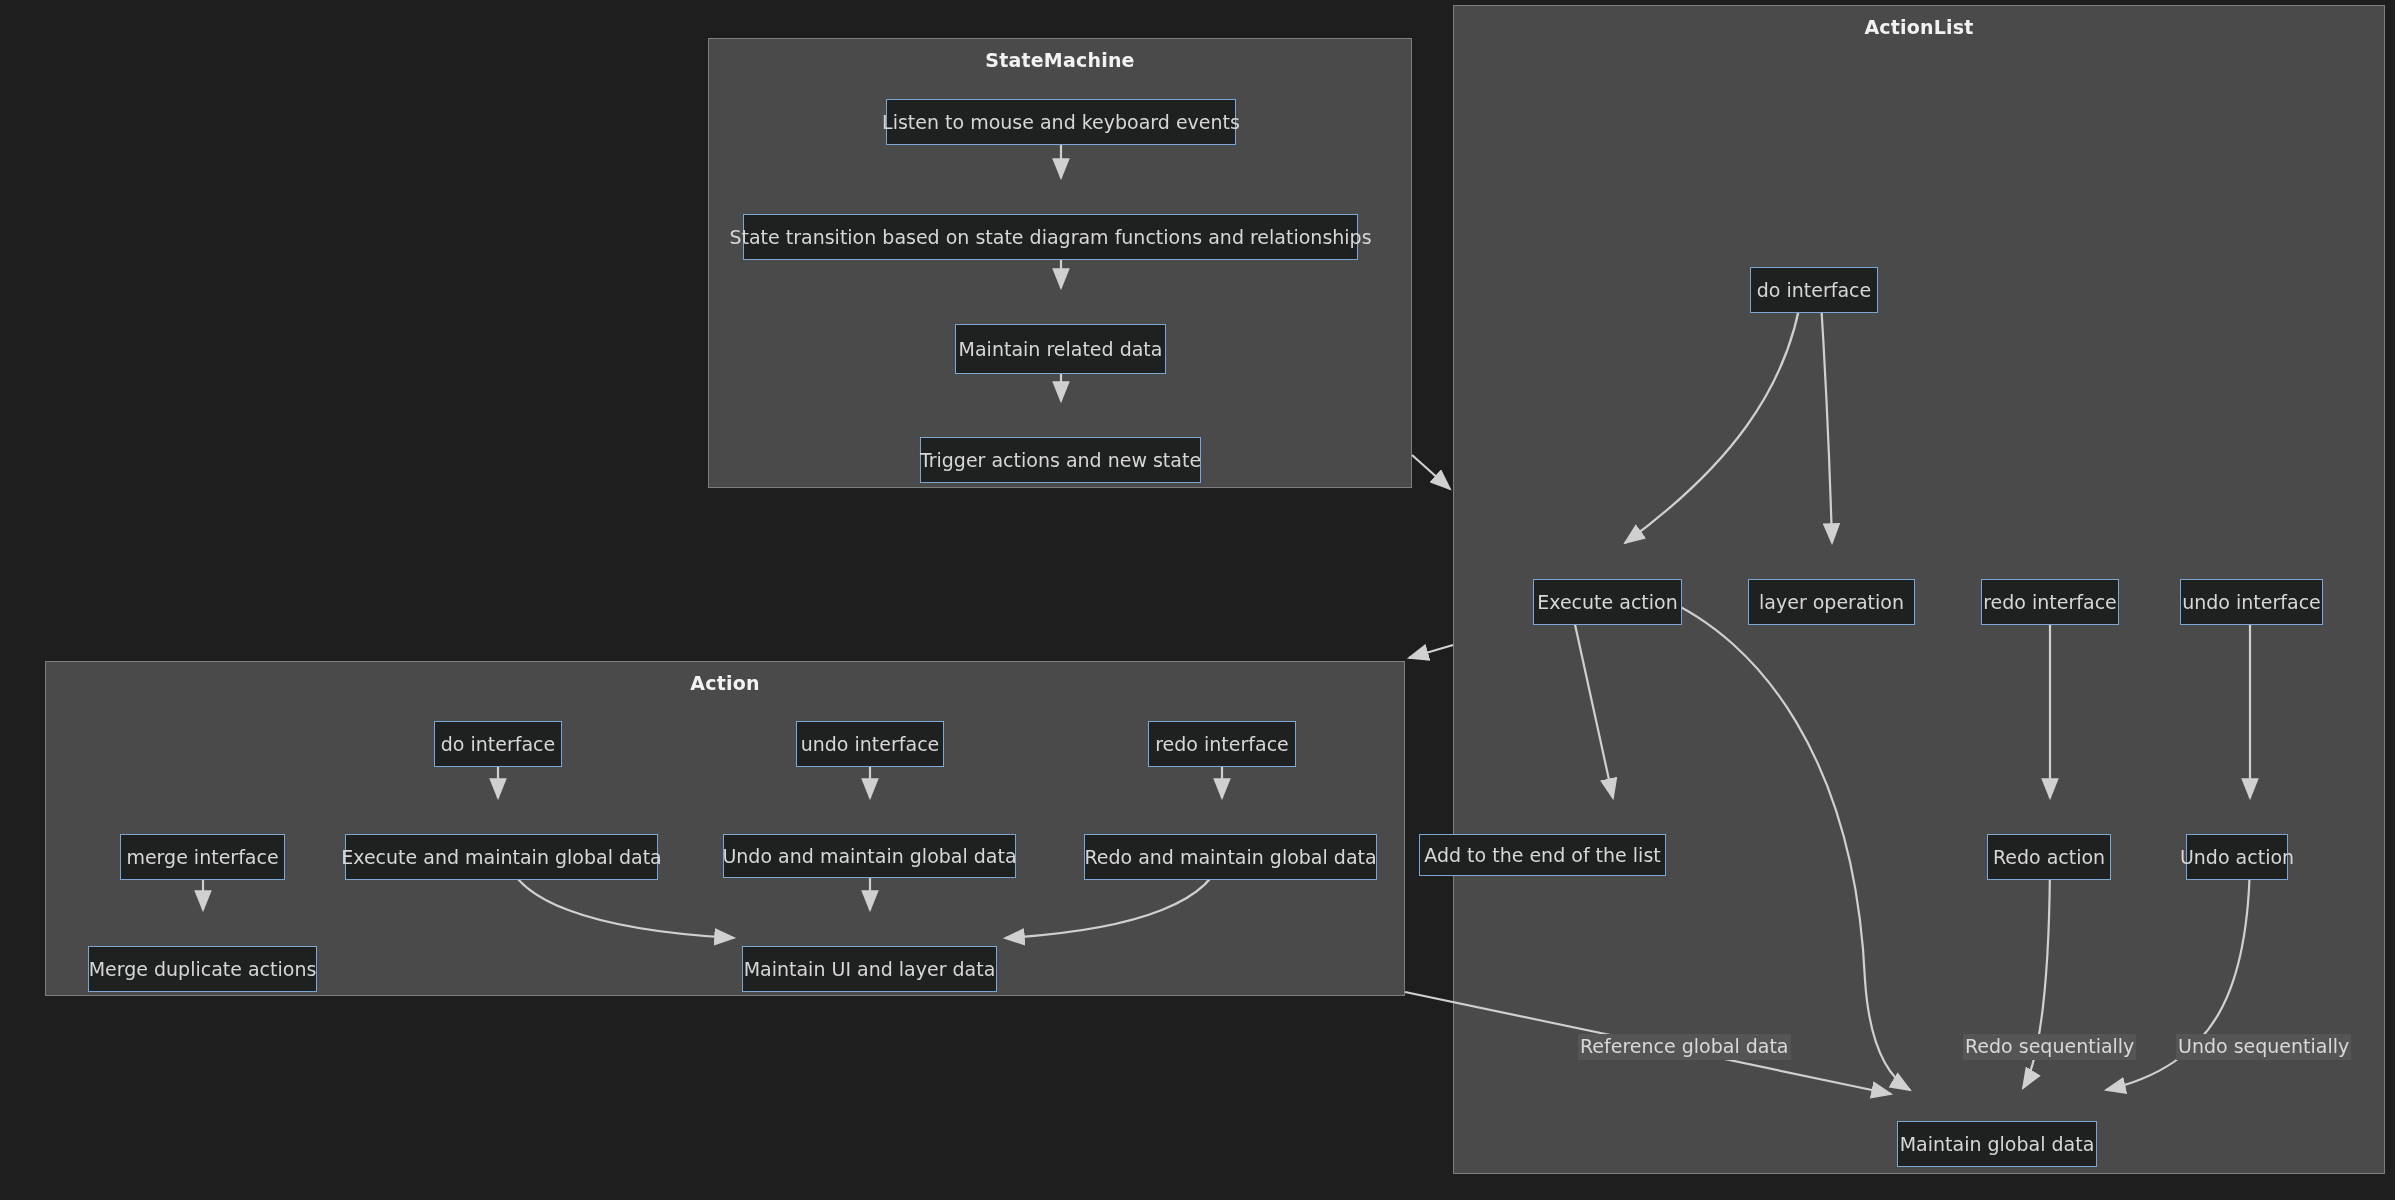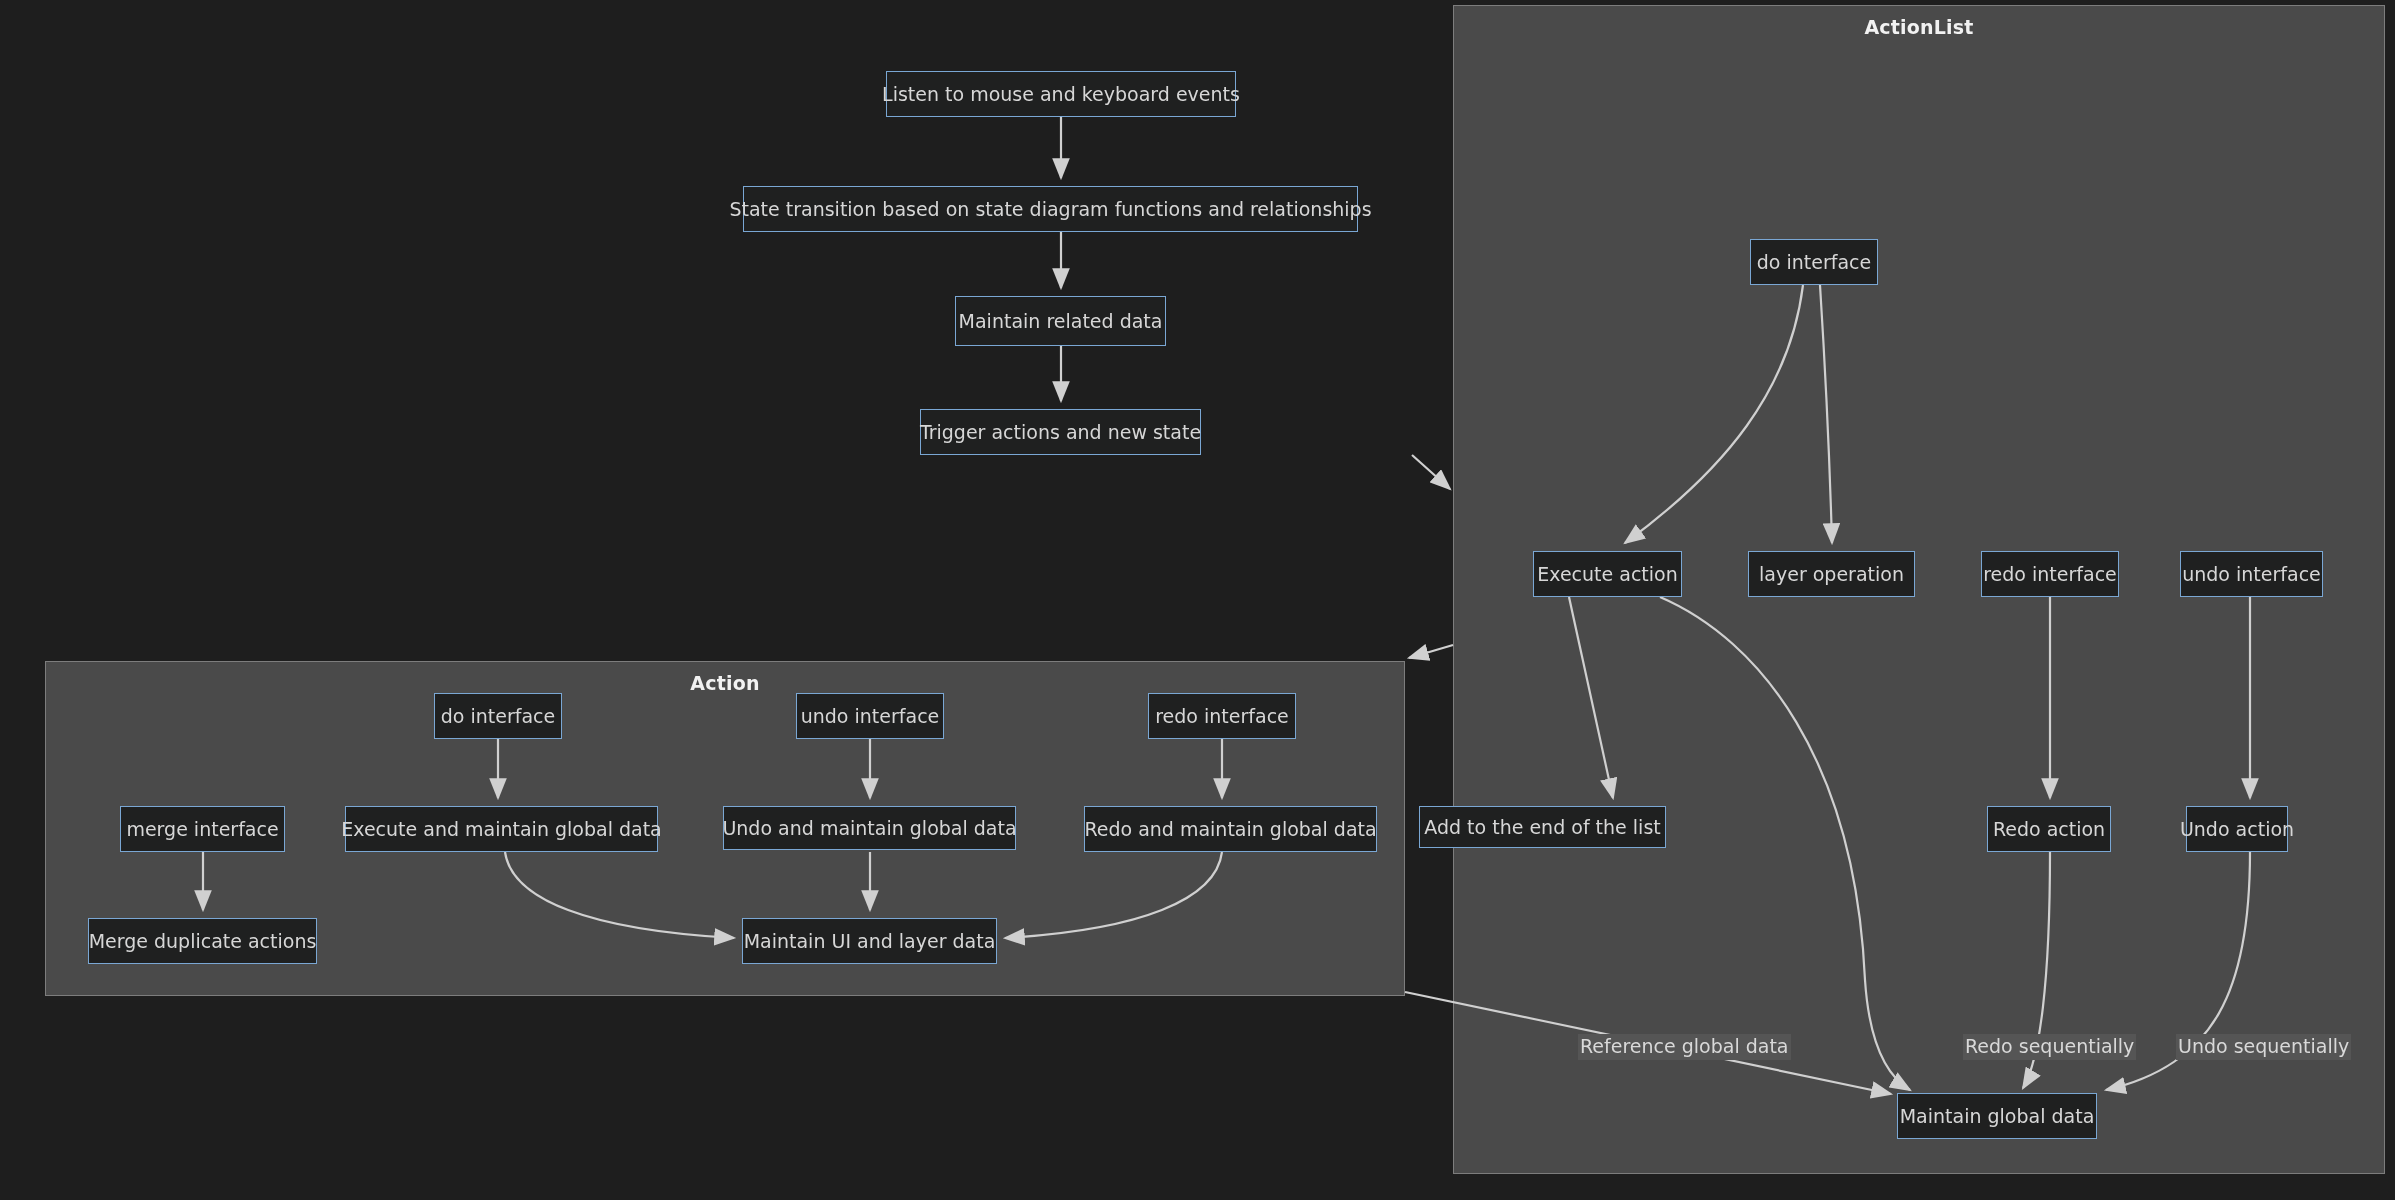--- a/index.html
+++ b/index.html
@@ -50,36 +50,40 @@
     background: #1f2020;
     border: 1px solid #7aa7d4;
     box-sizing: border-box;
     display: flex;
     align-items: center;
     justify-content: center;
     color: #d7d7d7;
     font-size: 19px;
     white-space: nowrap;
     padding: 0 14px;
+    margin-top: 28px;
   }
   .edge-label {
     position: absolute;
     color: #d9d9d9;
     font-size: 19px;
     background: #555555;
     white-space: nowrap;
     line-height: 1.25;
     padding: 1px 2px;
   }
 </style>
 </head>
 <body>
 
 <div id="diagram-root">
 
+  <div class="cluster" style="left:708px; top:38px; width:704px; height:450px;">
+    <div class="cluster-title">StateMachine</div>
+  </div>
 
   <div class="cluster" style="left:1453px; top:5px; width:932px; height:1169px;">
     <div class="cluster-title">ActionList</div>
   </div>
 
   <div class="cluster" style="left:45px; top:661px; width:1360px; height:335px;">
     <div class="cluster-title">Action</div>
   </div>
 
   <svg id="edges" viewBox="0 0 2395 1200" xmlns="http://www.w3.org/2000/svg">

